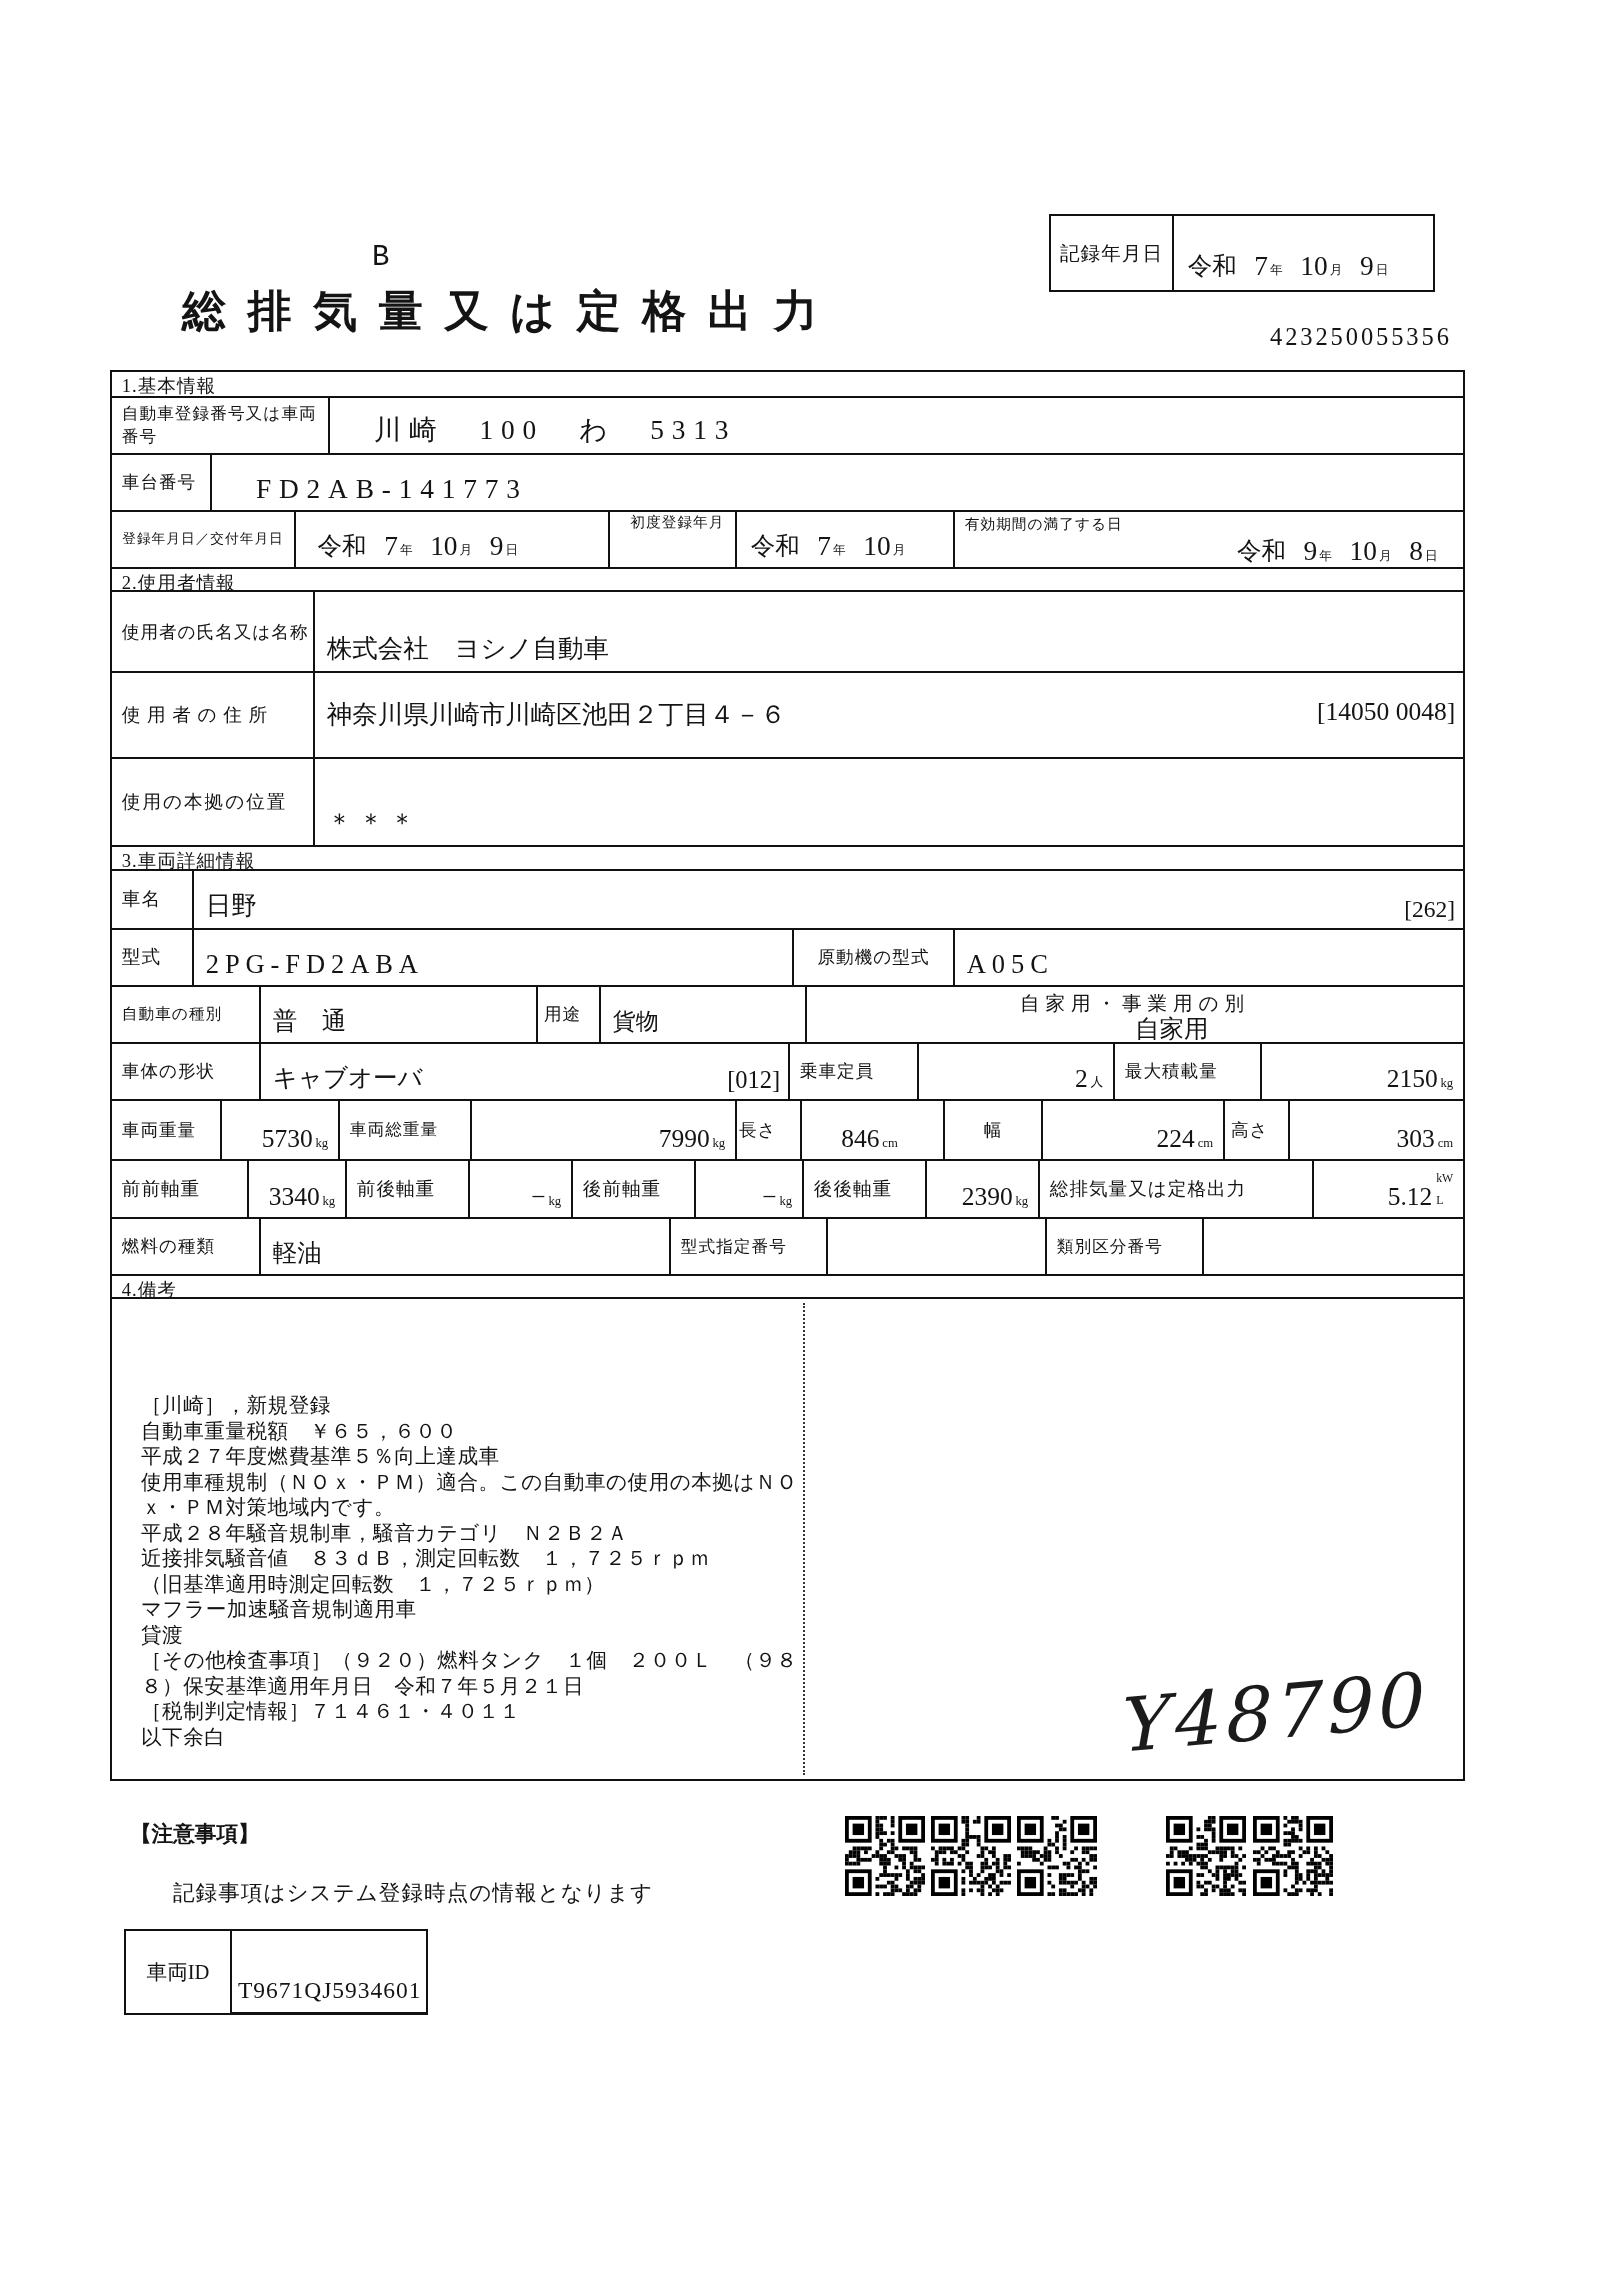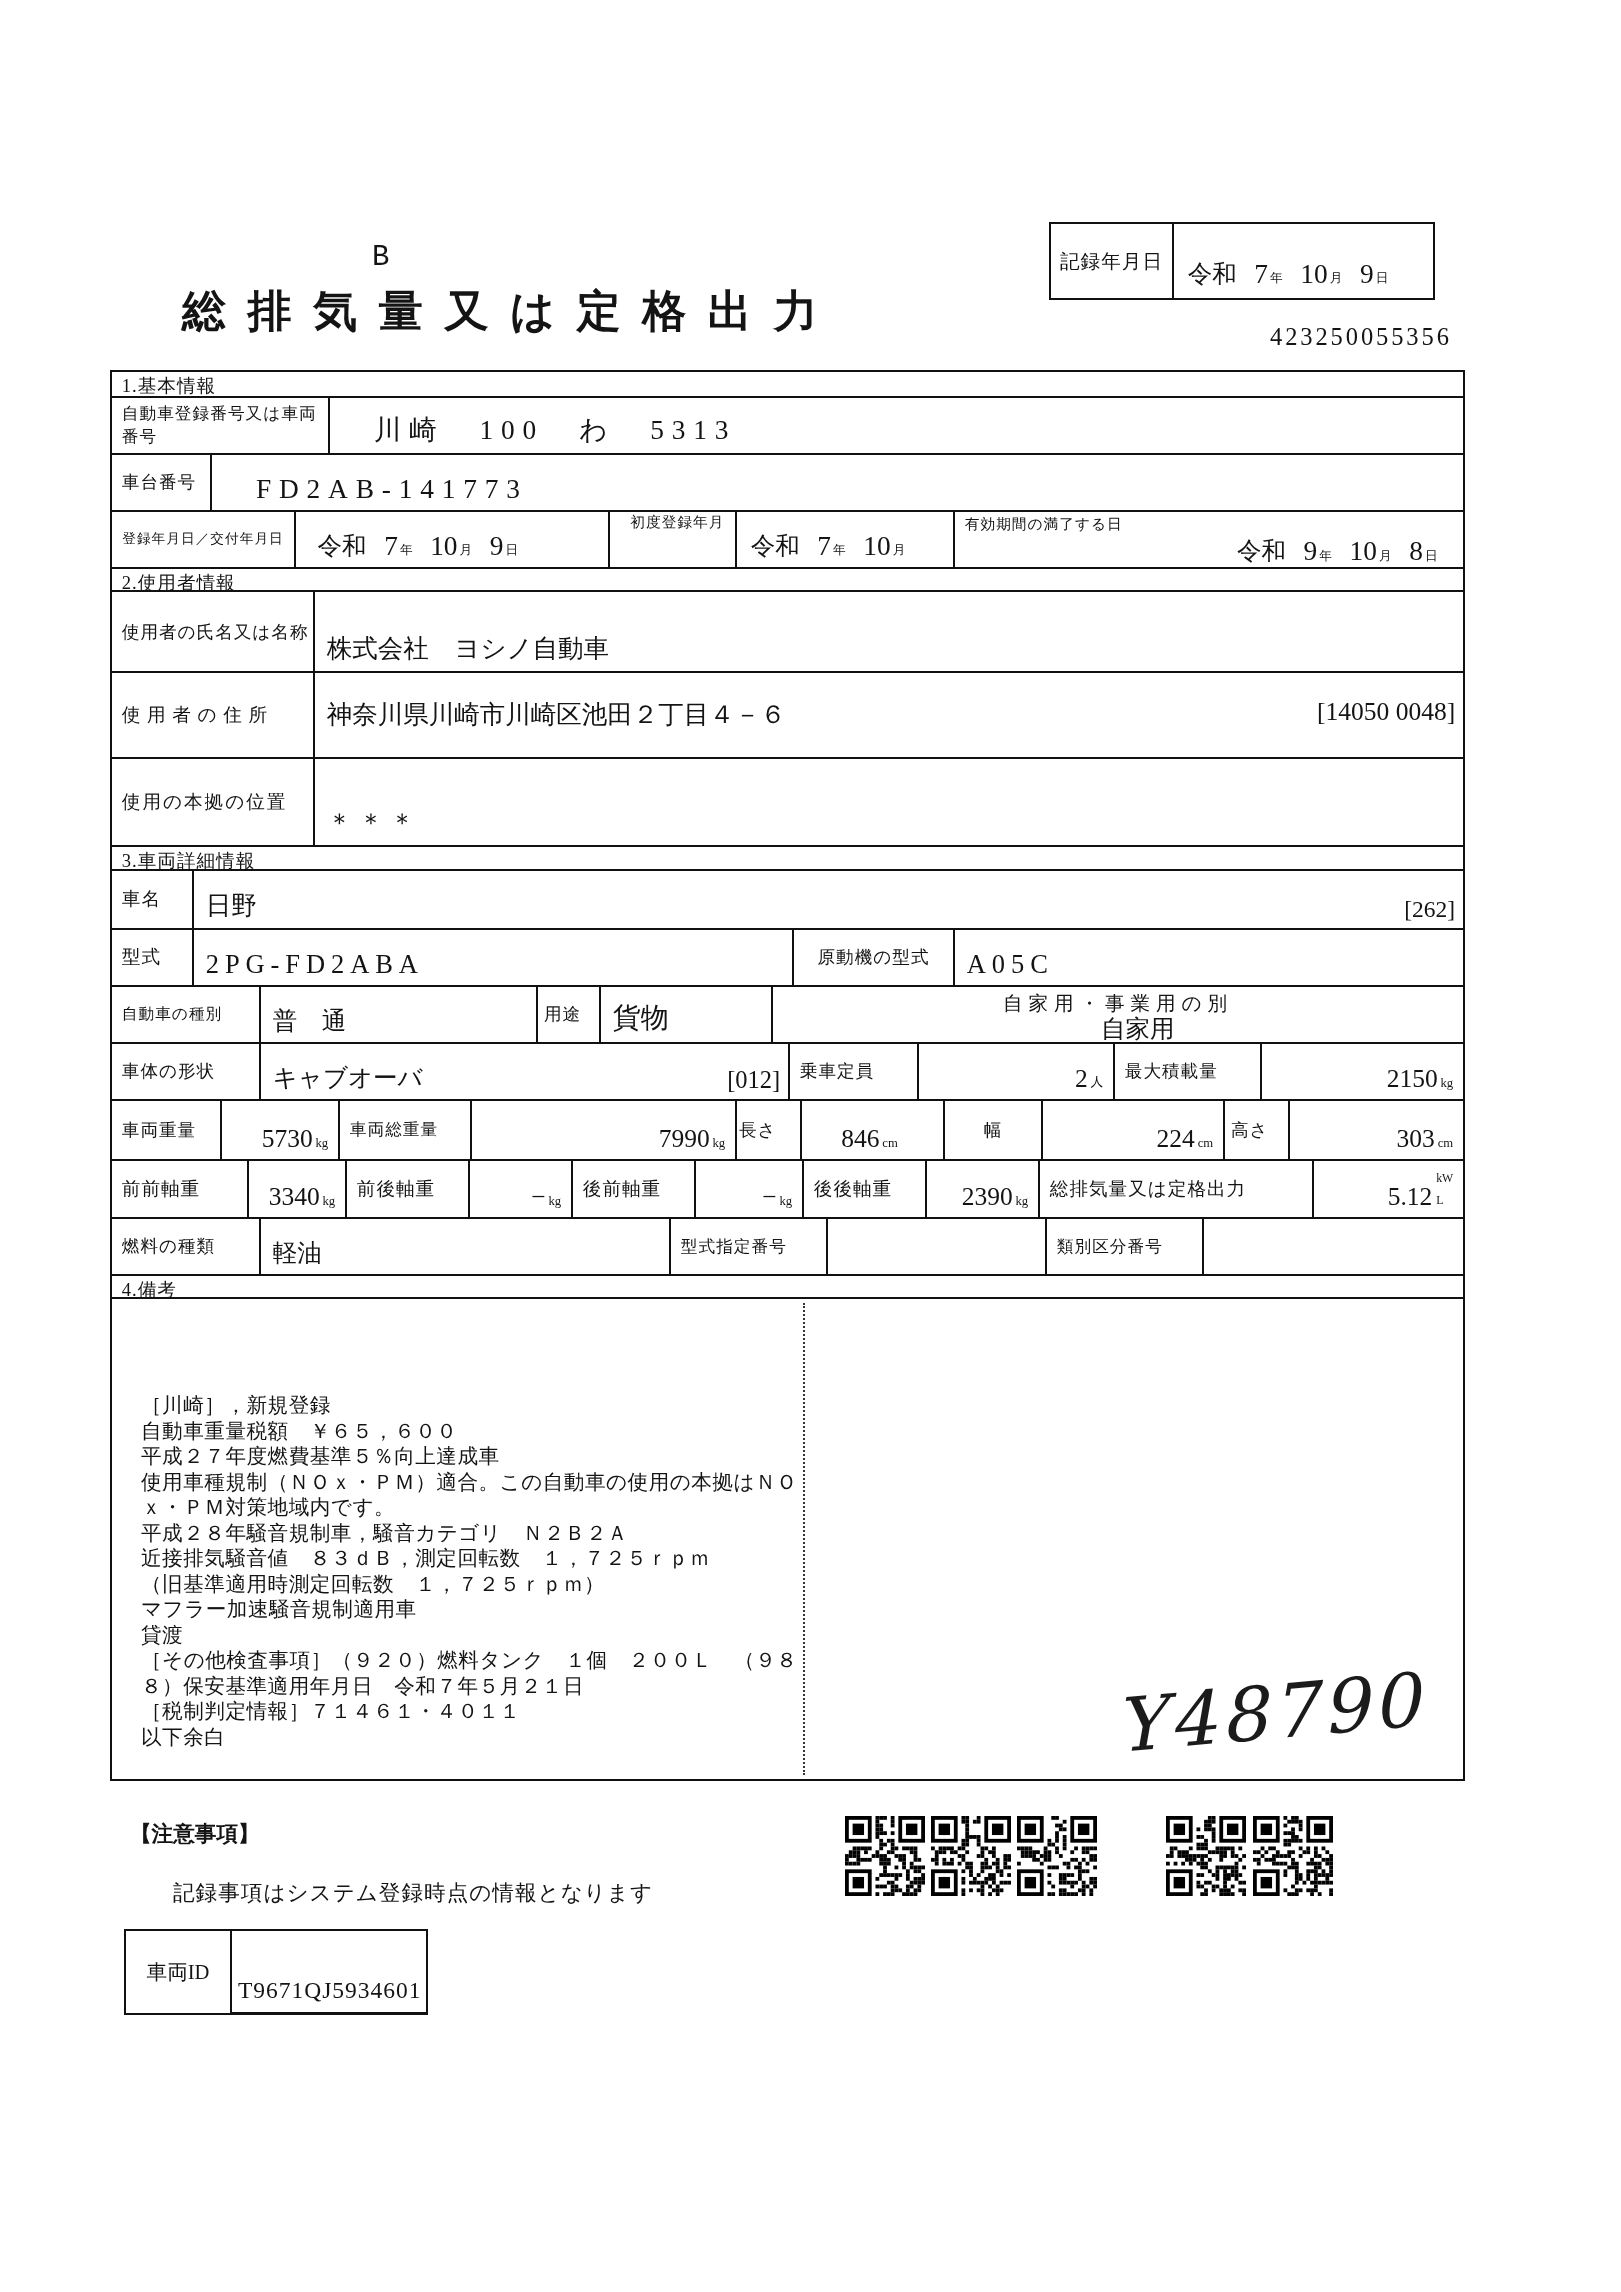--- a/index.html
+++ b/index.html
@@ -7,21 +7,21 @@
     position:relative;
     width:1621px;height:2293px;
     background:#ffffff;
     font-family:"Liberation Serif","DejaVu Serif",serif;
     color:#141414;
     overflow:hidden;
   }
   *{box-sizing:border-box;}
   
   .record-date-box{
-    position:absolute;left:1049px;top:222px;width:386px;height:78px;
+    position:absolute;left:1049px;top:214px;width:386px;height:78px;
     border:2.9px solid #111;display:flex;
   }
   .record-date-box .rlabel{
     width:123px;border-right:2px solid #111;
     display:flex;align-items:center;justify-content:center;
     font-size:19.6px;letter-spacing:1px;
   }
   .record-date-box .rvalue{flex:1;display:flex;align-items:flex-end;padding:0 7.8px 7.8px 13.7px;}
   .bmark{position:absolute;left:372px;top:241px;font-size:29px;font-family:"Liberation Mono","DejaVu Sans Mono",monospace;}
   .doc-title{
@@ -231,21 +231,21 @@
       <div class="cell lbl" style="width:82px;font-size:18.6px">型式</div>
       <div class="cell vb sp6" style="width:600px;font-size:26.5px">2PG-FD2ABA</div>
       <div class="cell lbl ctr" style="width:161px;font-size:17.6px">原動機の型式</div>
       <div class="cell nr vb sp6" style="font-size:26.5px">A05C</div>
     </div>
 
     <div class="row" style="height:57px">
       <div class="cell lbl" style="width:149px;font-size:15.7px">自動車の種別</div>
       <div class="cell vb" style="width:277px;font-size:24.5px">普　通</div>
       <div class="cell lbl" style="width:63px;font-size:17.6px;padding-left:5.9px">用途</div>
-      <div class="cell vb" style="width:172px;font-size:28px">貨物</div>
+      <div class="cell vb" style="width:206px;font-size:23px">貨物</div>
       <div class="cell nr wide-duo">
         <span class="duo-label">自家用・事業用の別</span>
         <span class="duo-value">自家用</span>
       </div>
     </div>
 
     <div class="row" style="height:57px">
       <div class="cell lbl" style="width:149px;font-size:17.6px">車体の形状</div>
       <div class="cell shape-cell" style="width:529px">
         <span>キャブオーバ</span>

